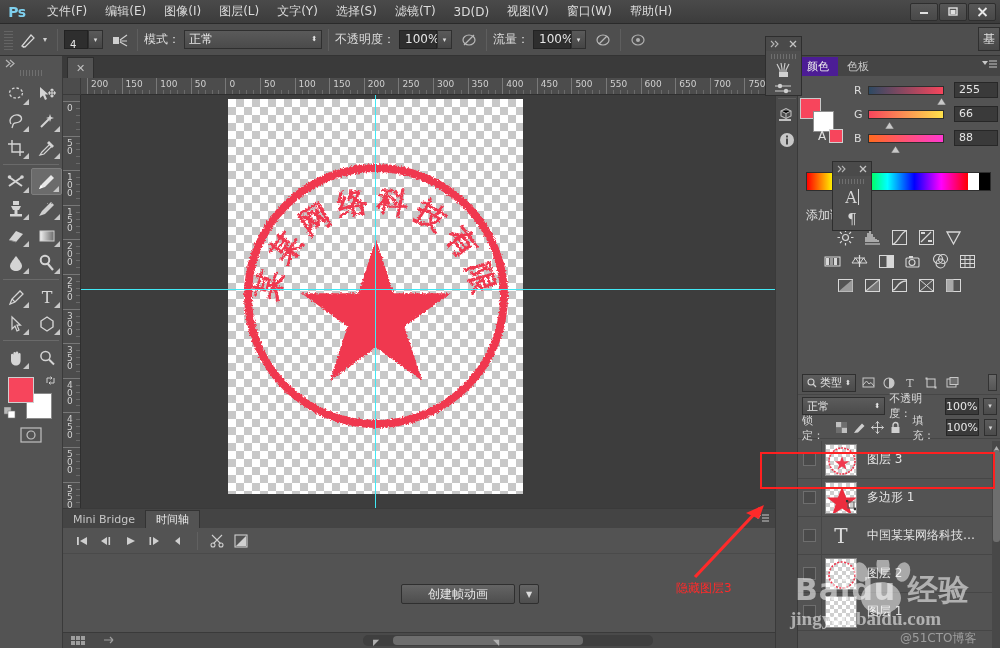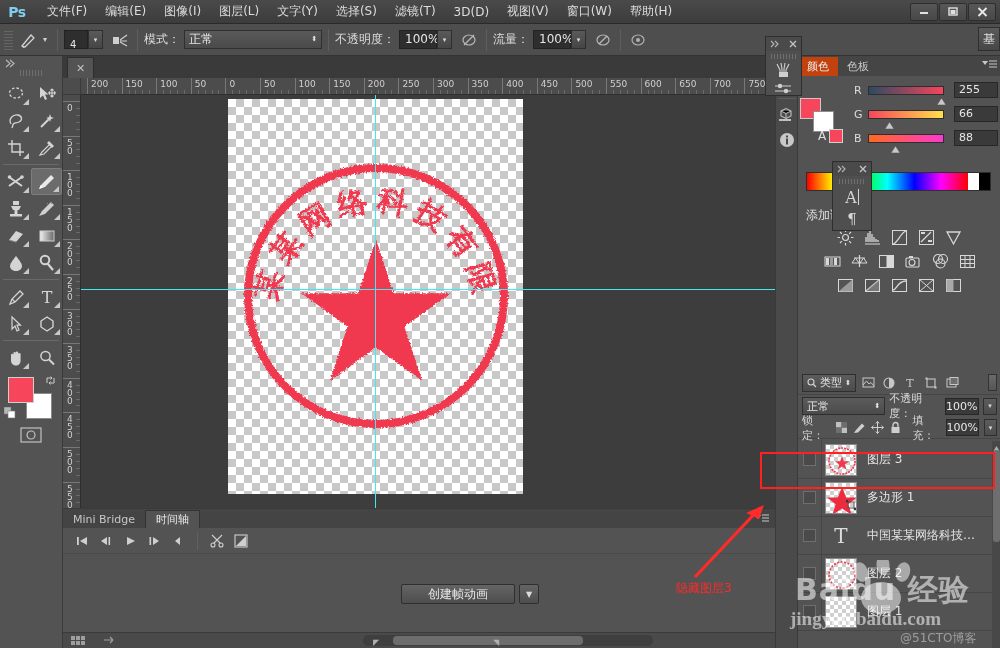--- a/index.html
+++ b/index.html
@@ -187,21 +187,21 @@
     background:#4a4a4a; border-right:1px solid #3a3a3a; }
   .rail-icon { width:22px; height:26px; display:flex; align-items:center; justify-content:center;
      color:#c4c4c4; }
   .rail-div { width:18px; height:1px; background:#5e5e5e; margin:2px auto; }
 
   
   #colorpanel { position:absolute; left:22px; top:0; width:203px; height:145px; background:#535353; }
   .pnl-tabs { height:20px; background:#454545; display:flex; align-items:flex-end; position:relative; }
   .pnl-tab { height:19px; padding:0 9px; display:flex; align-items:center;
     font-size:11px; color:#c8c8c8; }
-  .pnl-tab.active { background:#c2410c; color:#ececec; }
+  .pnl-tab.active { background:#4c1d95; color:#ececec; }
   .pnl-menu { position:absolute; right:4px; top:4px; display:flex; gap:2px; align-items:center;}
   .slider-row { display:flex; align-items:center; height:24px; margin-left:8px; }
   .slider-lbl { width:14px; font-size:11px; color:#dcdcdc; }
   .slider-track { width:76px; height:9px; border:1px solid #2e2e2e; position:relative; }
   .slider-knob { position:absolute; top:7px; width:9px; height:7px; }
   .slider-val { width:44px; height:16px; background:#3a3a3a; border:1px solid #272727;
     margin-left:10px; font-size:11px; color:#e6e6e6; line-height:14px; padding-left:4px; }
   #cp-swatches { position:absolute; left:2px; top:42px; }
   #cp-fg { width:21px; height:21px; border:1px solid #c9c9c9; }
   #cp-bg { position:absolute; left:13px; top:13px; width:21px; height:21px;

